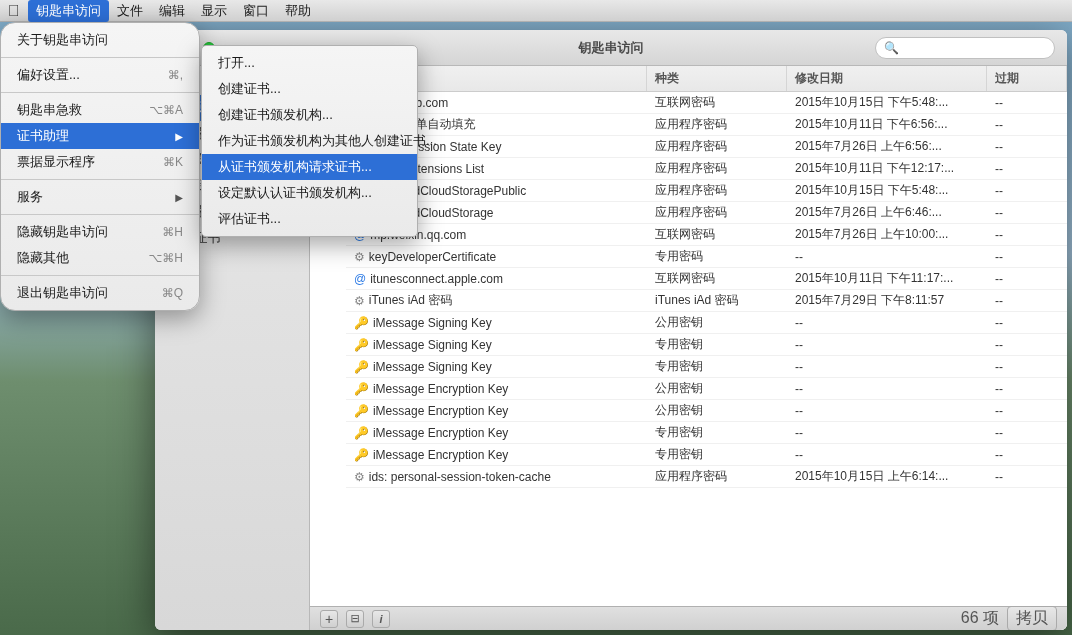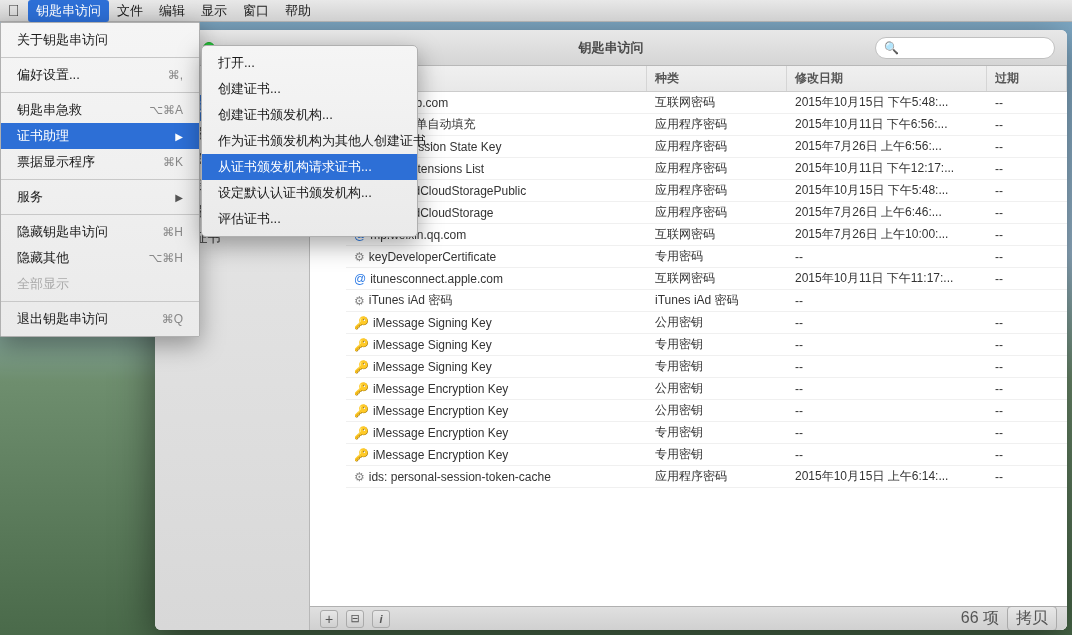--- a/index.html
+++ b/index.html
@@ -249,21 +249,21 @@
       cursor: default;
     }
 
     
     .app-menu {
       position: absolute;
       top: 22px;
       left: 0;
       background: linear-gradient(to bottom, #f5f5f5, #eaeaea);
       border: 1px solid #b0b0b0;
-      border-radius: 1px;
+      border-radius: 15px;
       box-shadow: 0 8px 24px rgba(0,0,0,0.35);
       width: 200px;
       padding: 4px 0;
       z-index: 300;
     }
     .menu-item {
       padding: 4px 16px;
       font-size: 13px;
       color: #1a1a1a;
       cursor: default;
@@ -353,23 +353,20 @@
     <span class="menu-arrow">▶</span>
   </div>
   <div class="menu-separator"></div>
   <div class="menu-item">
     <span>隐藏钥匙串访问</span>
     <span class="menu-shortcut">⌘H</span>
   </div>
   <div class="menu-item">
     <span>隐藏其他</span>
     <span class="menu-shortcut">⌥⌘H</span>
-  </div>
-  <div class="menu-item disabled">
-    <span>全部显示</span>
   </div>
   <div class="menu-separator"></div>
   <div class="menu-item">
     <span>退出钥匙串访问</span>
     <span class="menu-shortcut">⌘Q</span>
   </div>
 
   <div class="submenu">
     <div class="menu-item">
       <span>打开...</span>
@@ -539,20 +536,21 @@
     <div class="table-cell">互联网密码</div>
     <div class="table-cell">2015年10月11日 下午11:17:...</div>
     <div class="table-cell">--</div>
   </div>
           <div class="table-row">
     <div class="table-cell">
       <span class="cell-icon" style="color:#888; font-size:12px">⚙</span>
       <span>iTunes iAd 密码</span>
     </div>
     <div class="table-cell">iTunes iAd 密码</div>
+    <div class="table-cell">2015年7月29日 下午8:11:57</div>
     <div class="table-cell">--</div>
   </div>
           <div class="table-row">
     <div class="table-cell">
       <span class="cell-icon" style="color:#888; font-size:12px">🔑</span>
       <span>iMessage Signing Key</span>
     </div>
     <div class="table-cell">公用密钥</div>
     <div class="table-cell">--</div>
     <div class="table-cell">--</div>

